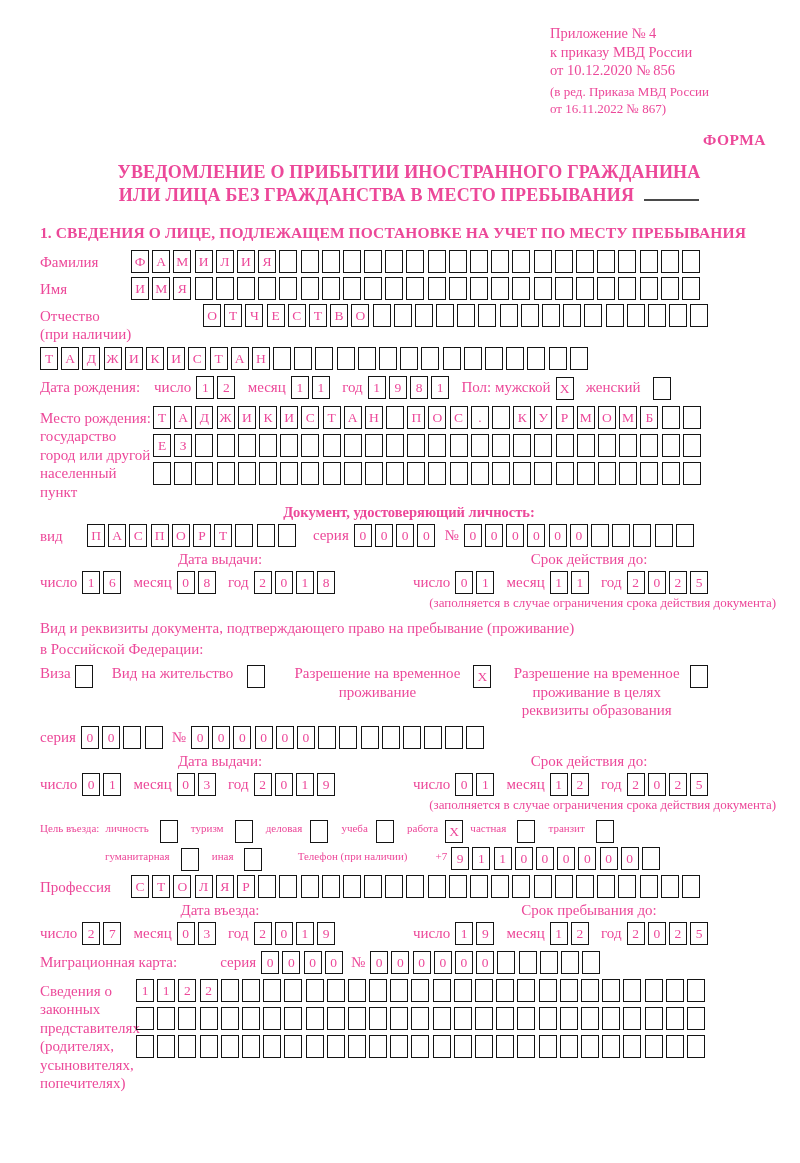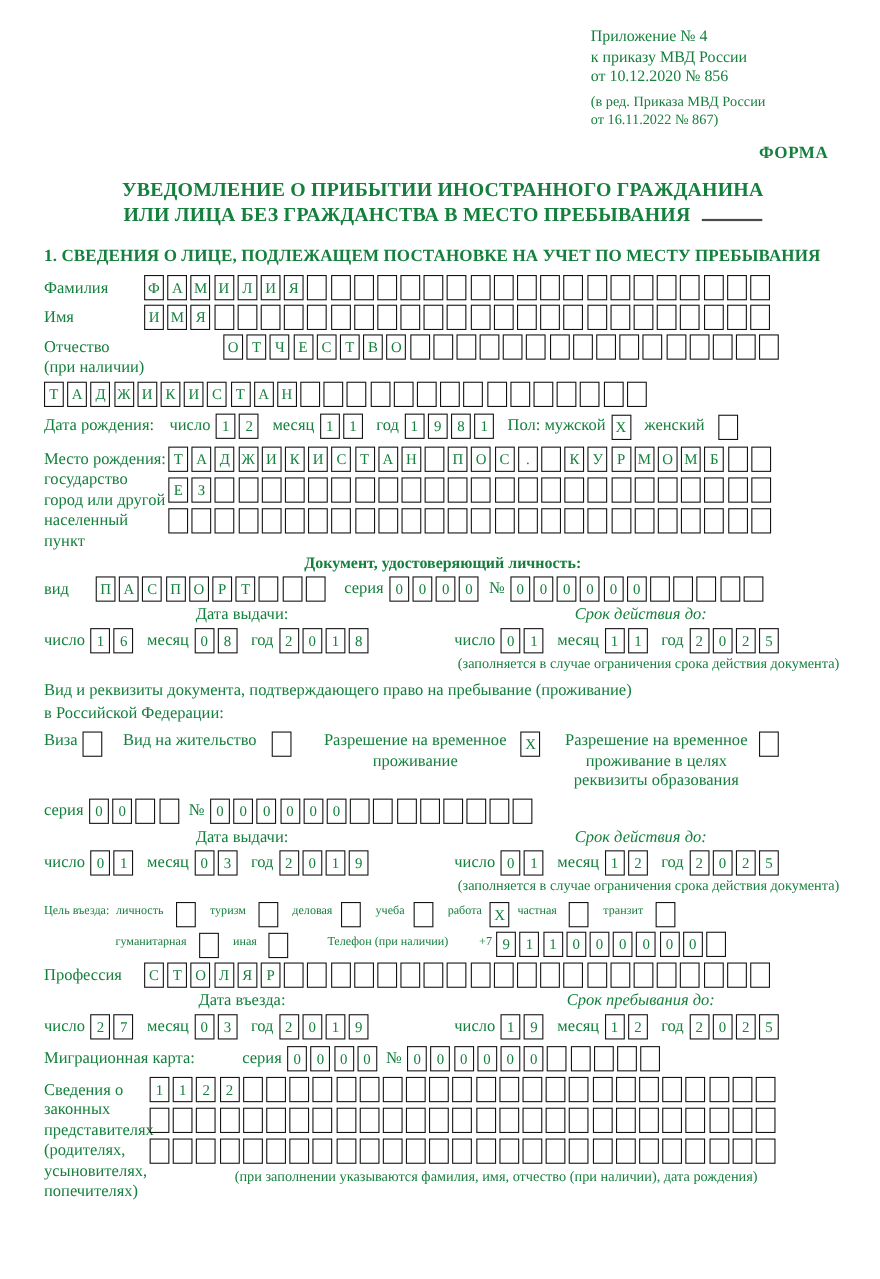--- a/index.html
+++ b/index.html
@@ -1,20 +1,20 @@
 <!DOCTYPE html>
 <html><head>
 <meta charset="utf-8">
 <style>
   html,body{margin:0;padding:0;background:#e8e8e8;}
   .page{
     position:relative; width:800px; height:1163px; margin:0 auto;
-    background:#ffffff; color:#15803d;
+    background:#ffffff; color:#ec4899;
     font-family:"Liberation Serif", serif;
-    box-sizing:border-box; padding:24px 35px 0 40px;
+    box-sizing:border-box; padding:24px 22px 0 40px;
     overflow:hidden;
   }
   .hdr{width:222px; margin-left:auto; margin-right:6px; font-size:14.5px; line-height:18.5px;}
   .hdr-sm{font-size:13px; line-height:17px;}
   .hdr-sm.first{margin-top:3px;}
   .forma{font-weight:bold; font-size:15.5px; text-align:right; margin:14px 12px 0 0; letter-spacing:.5px;}
   .title{font-weight:bold; font-size:18px; line-height:23px; text-align:center; margin-top:12px; letter-spacing:.2px;}
   .tunder{display:inline-block; width:55px; border-bottom:2.2px solid #4a4a4a; margin-left:10px; vertical-align:baseline;}
   .sechead{font-weight:bold; font-size:15.5px; margin-top:17px; letter-spacing:.1px;}
 
@@ -32,21 +32,21 @@
   }
   .colcells .cells{display:flex;}
   .mb5{margin-bottom:5px;}
 
   .dlbl{font-size:15px; padding-top:3px; margin:0 5px 0 9px; flex:none;}
   .dlbl.nml{margin-left:0;}
   .half-l{display:flex; width:373px; flex:none;}
   .half-r{display:flex;}
   .dhdr{display:flex; font-size:15px; margin-top:4px;}
   .dh-l{width:360px; text-align:center; flex:none;}
-  .dh-r{flex:1; text-align:center;font-style:italic;}
+  .dh-r{flex:1; text-align:center;}
   .note{font-size:13px; text-align:right; margin-top:1px; padding-right:2px;}
 
   .cbt{font-size:15px; line-height:18.5px; text-align:center; flex:none;}
   .cbx{margin-left:7px; padding-top:1px;}
   .plbl{font-size:11px; padding-top:3px; margin:0 4px 0 10px; flex:none;text-align:center;}
   .plbl.nml{margin-left:0;}
   .legnote{font-size:13px; text-align:center; margin-top:4px; width:630px;}
   .docheading{font-weight:bold; font-size:14.5px; text-align:center; margin-top:3px;}
   .intro{font-size:15px; line-height:21px; margin-top:7px;}
 </style>
@@ -765,17 +765,16 @@
           <span class="cell"></span>
           <span class="cell"></span>
           <span class="cell"></span>
           <span class="cell"></span>
           <span class="cell"></span>
           <span class="cell"></span>
           <span class="cell"></span>
           <span class="cell"></span>
           <span class="cell"></span>
         </div>
-      <div class="legnote">(при заполнении указываются фамилия, имя, отчество (при наличии), дата рождения)</div>
     </div>
   </div>
 
 </div>
 
 </body></html>

